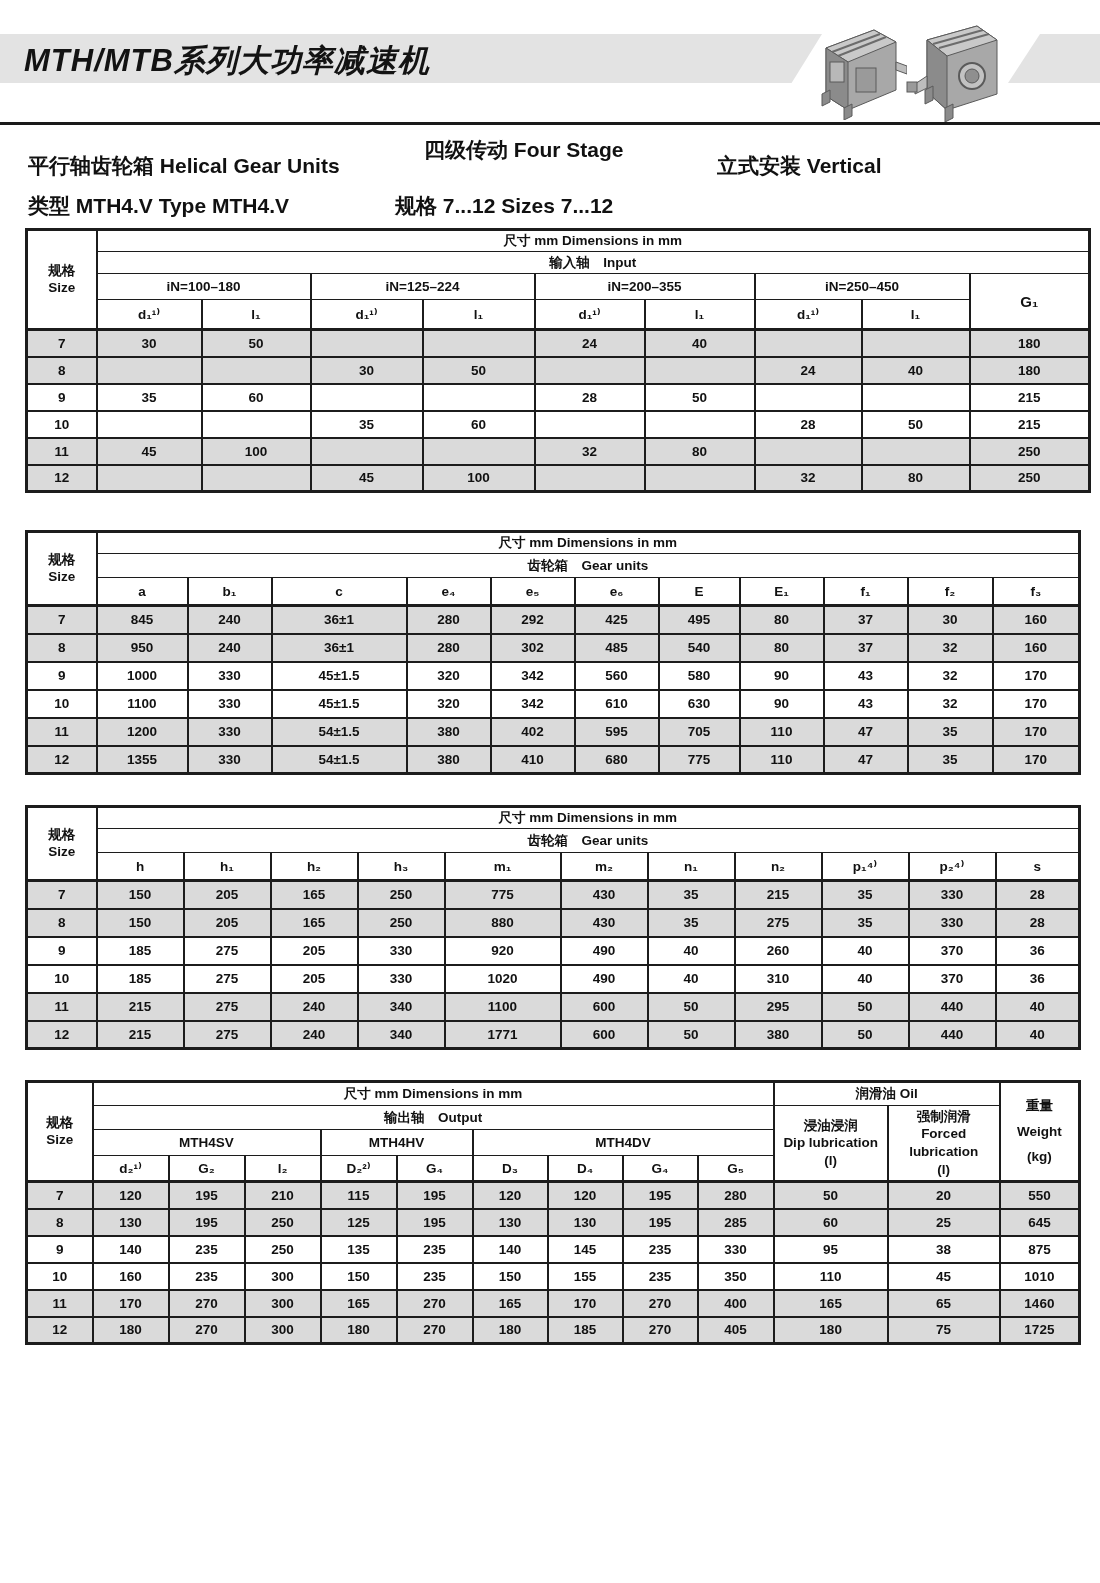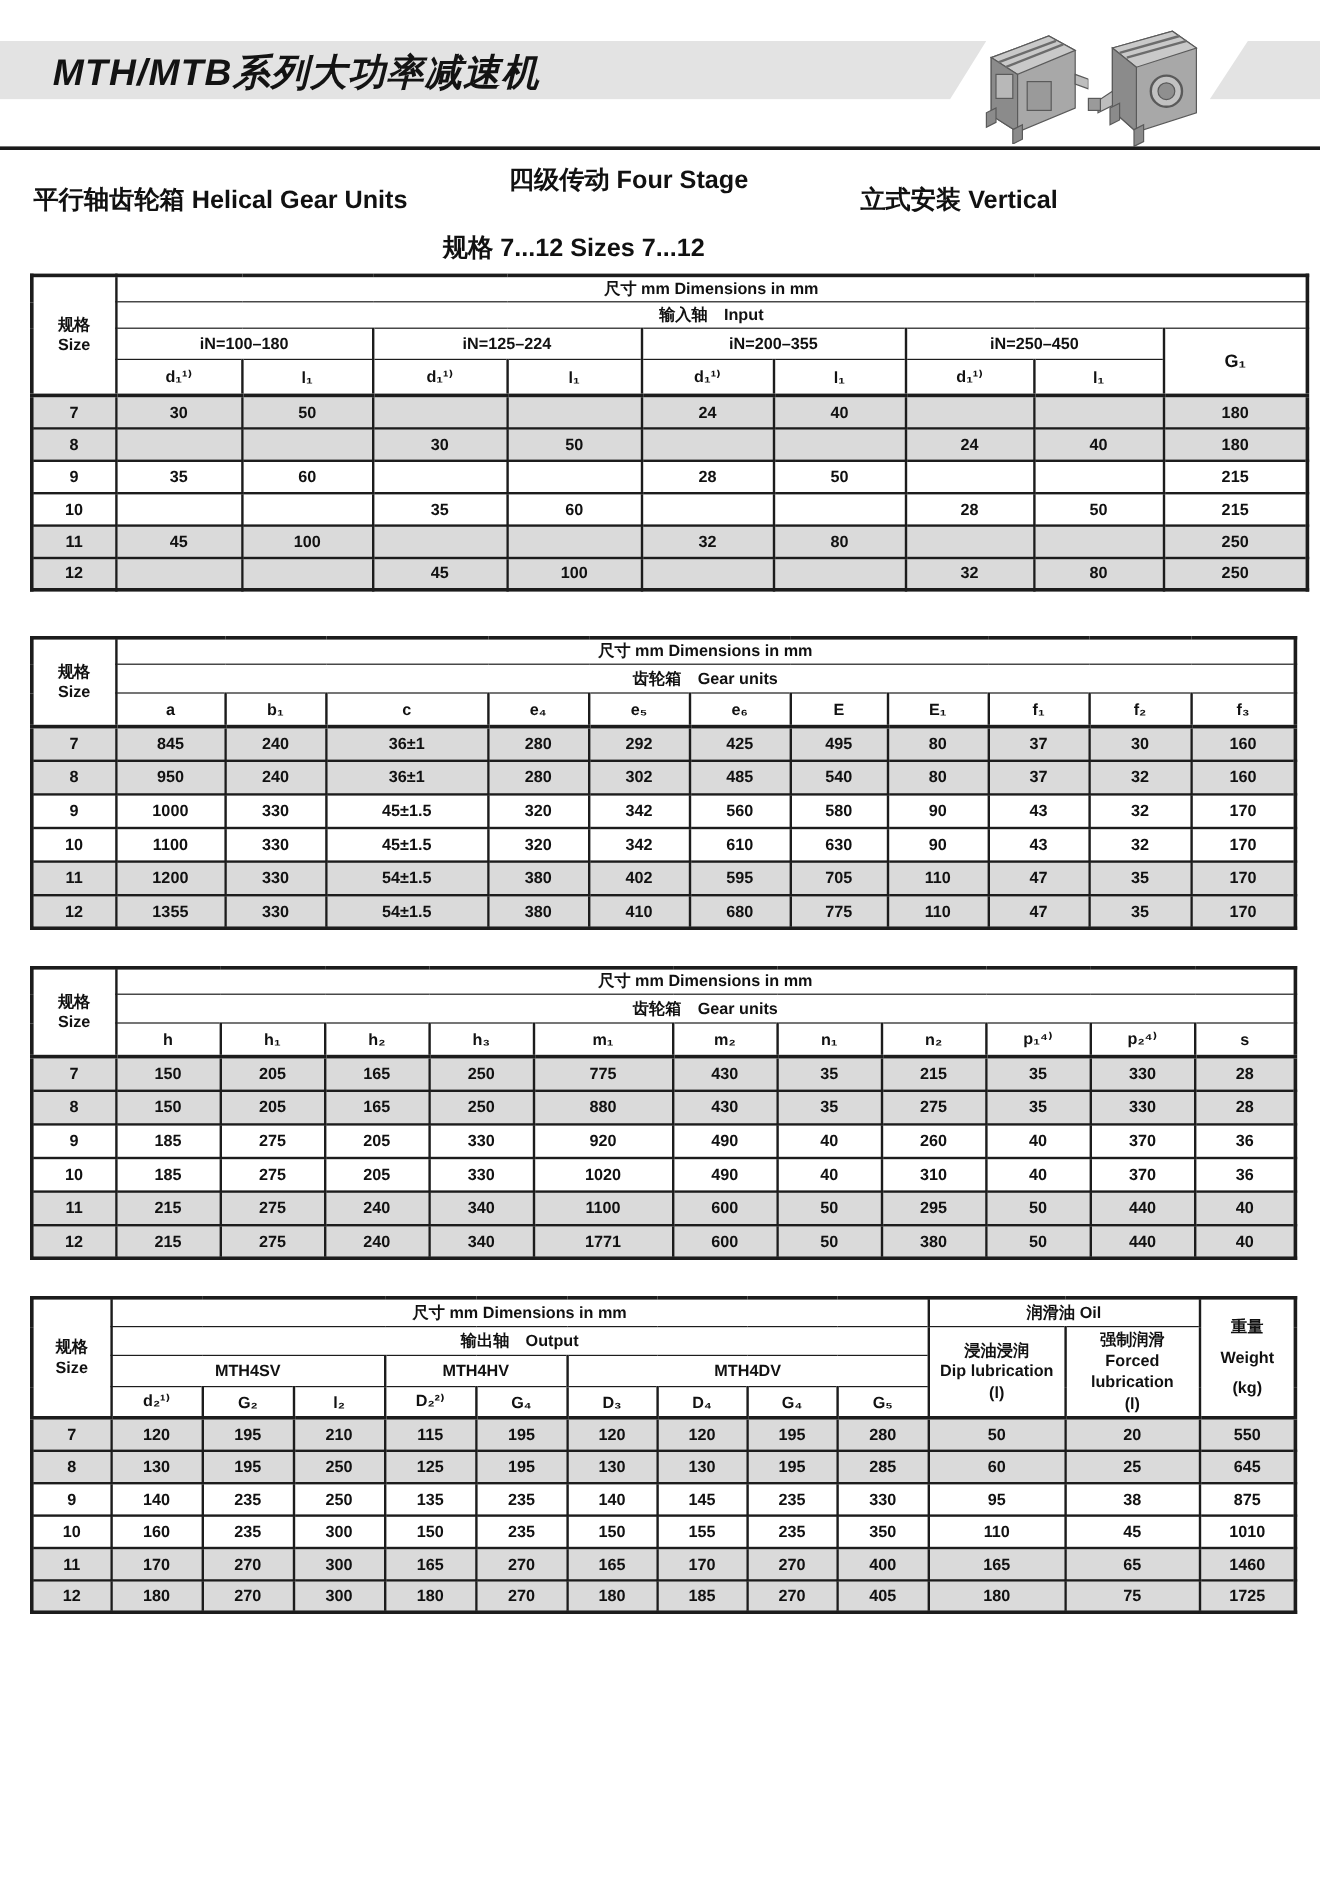--- a/index.html
+++ b/index.html
@@ -10,21 +10,21 @@
   
   .banner {
     position:absolute; left:0; top:34px; width:822px; height:49px; background:#e3e3e3;
     clip-path:polygon(0 0,100% 0,96.3% 100%,0 100%);
   }
   .stripe-right {
     position:absolute; left:1008px; top:34px; width:92px; height:49px; background:#e3e3e3;
     clip-path:polygon(34.8% 0,100% 0,100% 100%,0 100%);
   }
   .banner-title {
-    position:absolute; left:44px; top:40px; font-size:31px; font-weight:bold; font-style:italic;
+    position:absolute; left:24px; top:40px; font-size:31px; font-weight:bold; font-style:italic;
     letter-spacing:1px; white-space:nowrap; color:#131313;
   }
   .gear-img { position:absolute; }
   .rule { position:absolute; left:0; top:122px; width:1100px; height:3px; background:#1a1a1a; }
   
   .subtitle { position:absolute; font-size:21px; font-weight:bold; white-space:nowrap; }
   
   table.spec {
     position:absolute; left:25px; width:1053px; border-collapse:collapse; table-layout:fixed;
     background:#fff; border:3px solid #1c1c1c;
@@ -79,21 +79,22 @@
     <rect x="2" y="68" width="10" height="10" fill="#9a9a9a" stroke="#5a5a5a"></rect>
     <polygon points="20,76 28,72 28,86 20,90" fill="#8b8b8b" stroke="#5a5a5a"></polygon>
     <polygon points="40,94 48,90 48,104 40,108" fill="#8b8b8b" stroke="#5a5a5a"></polygon>
   </svg>
 
   <div class="rule"></div>
 
   <div class="subtitle" style="left:28px;top:152px;">平行轴齿轮箱 Helical Gear Units</div>
   <div class="subtitle" style="left:424px;top:136px;">四级传动 Four Stage</div>
   <div class="subtitle" style="left:700px;top:152px;margin-left:17px;">立式安装 Vertical</div>
-  <div class="subtitle" style="left:369px;top:192px;">规格 7...12 Sizes 7...12</div>
+  <div class="subtitle" style="left:28px;top:192px;">类型 MTH4.V Type MTH4.V</div>
+  <div class="subtitle" style="left:395px;top:192px;">规格 7...12 Sizes 7...12</div>
 
   <table class="spec" id="table-input" style="top:228px;">
     <colgroup>
       <col style="width:70px">
         <col style="width:105px">
         <col style="width:109px">
         <col style="width:112px">
       <col style="width:112px">
         <col style="width:110px">
         <col style="width:110px">

